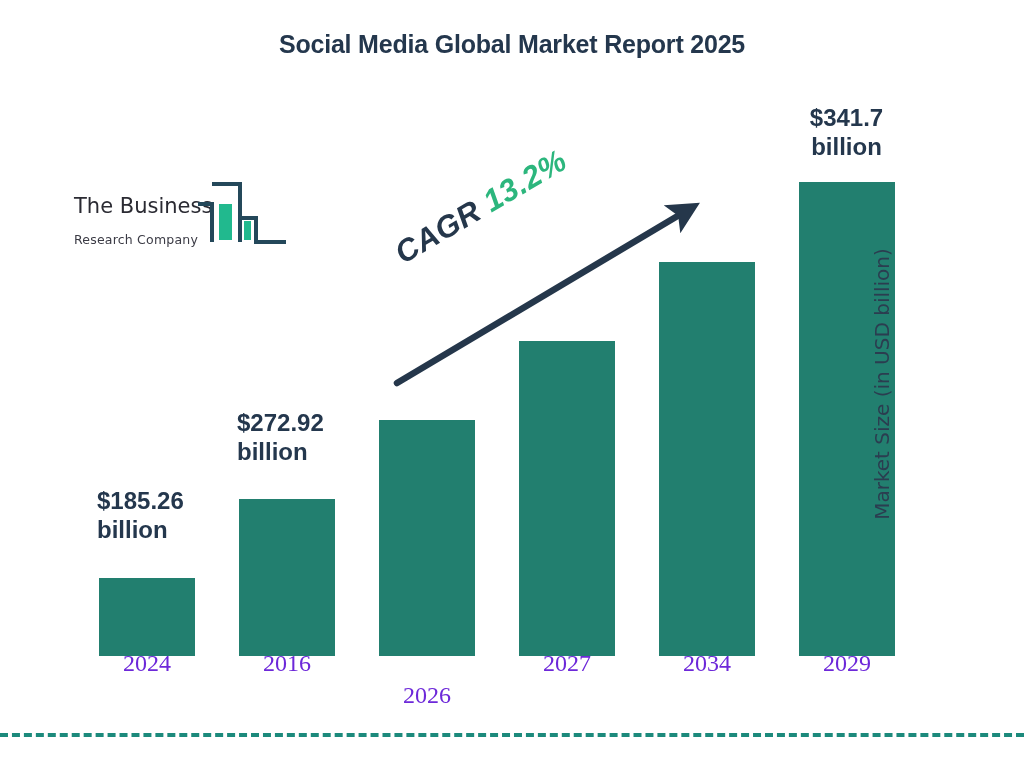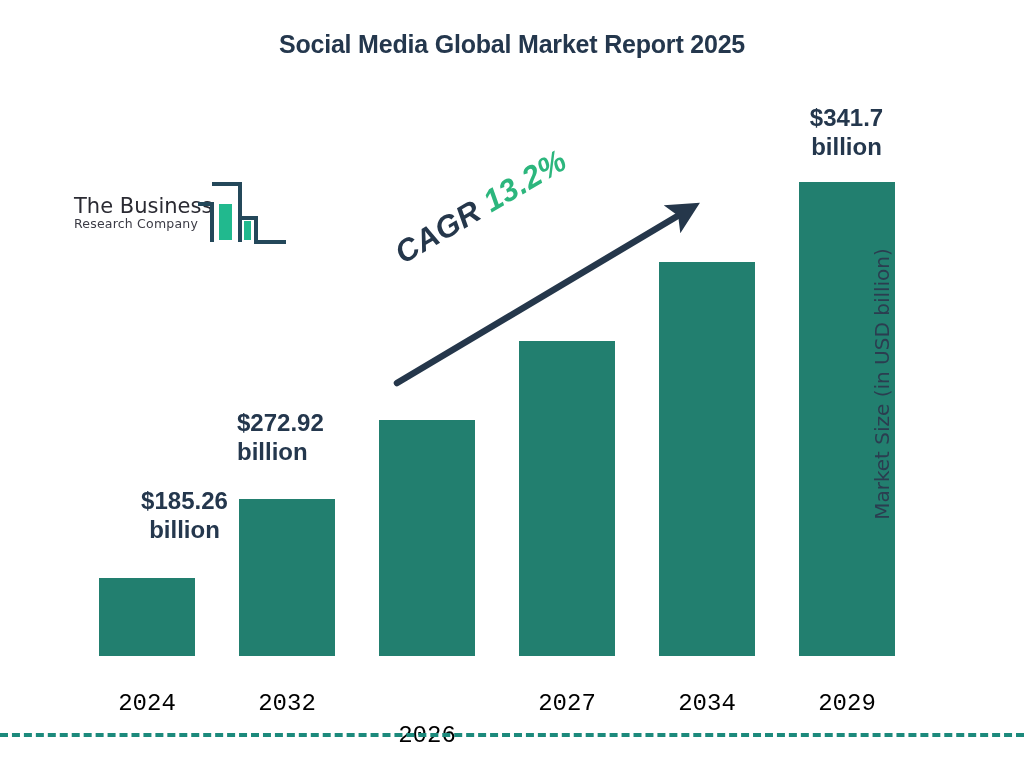--- a/index.html
+++ b/index.html
@@ -55,21 +55,21 @@
     font-size: 21px;
     color: #2a2a32;
     line-height: 1;
     white-space: nowrap;
   }
   .logo-line2 {
     font-family: "DejaVu Sans", sans-serif;
     font-size: 12.5px;
     color: #3b3b45;
     line-height: 1;
-    margin-top: 1px;
+    margin-top: 17px;
     white-space: nowrap;
     letter-spacing: 0.2px;
   }
   .logo-mark {
     position: absolute;
     left: 124px;
     top: 0px;
   }
 
   
@@ -79,24 +79,24 @@
     top: 0;
     width: 1024px;
     height: 768px;
   }
   .bar {
     position: absolute;
     background: #227f6f;
   }
   .xtick {
     position: absolute;
-    top: 690px;
-    font-family: Liberation Mono, monospace;
+    top: 650px;
+    font-family: Liberation Serif, serif;
     font-size: 24px;
-    color: #000000;
+    color: #6d28d9;
     text-align: center;
   }
   .val-label {
     position: absolute;
     font-size: 24px;
     font-weight: bold;
     color: #24374d;
     line-height: 1.22;
     text-align: center;
   }
@@ -175,37 +175,37 @@
 
   <div class="plot">
 
     <div class="bar" style="left:99px; width:96px; top:578px; height:78px;"></div>
     <div class="bar" style="left:239px; width:96px; top:499px; height:157px;"></div>
     <div class="bar" style="left:379px; width:96px; top:420px; height:236px;"></div>
     <div class="bar" style="left:519px; width:96px; top:341px; height:315px;"></div>
     <div class="bar" style="left:659px; width:96px; top:262px; height:394px;"></div>
     <div class="bar" style="left:799px; width:96px; top:182px; height:474px;"></div>
 
-    <div class="val-label" style="left:90px; width:145px; top:486px; text-align:center; padding-left:22px;">
+    <div class="val-label" style="left:75px; width:145px; top:486px; text-align:left; padding-left:22px;">
       <div>$185.26</div>
       <div>billion</div>
     </div>
 
     <div class="val-label" style="left:215px; width:145px; top:408px; text-align:left; padding-left:22px;">
       <div>$272.92</div>
       <div>billion</div>
     </div>
 
     <div class="val-label" style="left:774px; width:145px; top:103px;text-align:center;">
       <div>$341.7</div>
       <div>billion</div>
     </div>
 
     <div class="xtick" style="left:99px; width:96px;">2024</div>
-    <div class="xtick" style="left:239px; width:96px;">2032</div>
+    <div class="xtick" style="left:239px; width:96px;">2016</div>
     <div class="xtick" style="left:379px; width:96px;margin-top:32px;">2026</div>
     <div class="xtick" style="left:519px; width:96px;">2027</div>
     <div class="xtick" style="left:659px; width:96px;">2034</div>
     <div class="xtick" style="left:799px; width:96px;text-align:center;">2029</div>
 
     <span class="arrow-svg">
       <svg width="340" height="210" viewBox="0 0 340 210" xmlns="http://www.w3.org/2000/svg">
         <defs>
           <marker id="arrowhead" markerWidth="5" markerHeight="5" refX="3.4" refY="2.5" orient="auto">
             <path d="M0,0 L5,2.5 L0,5 L1.1,2.5 Z" fill="#25374b"></path>

